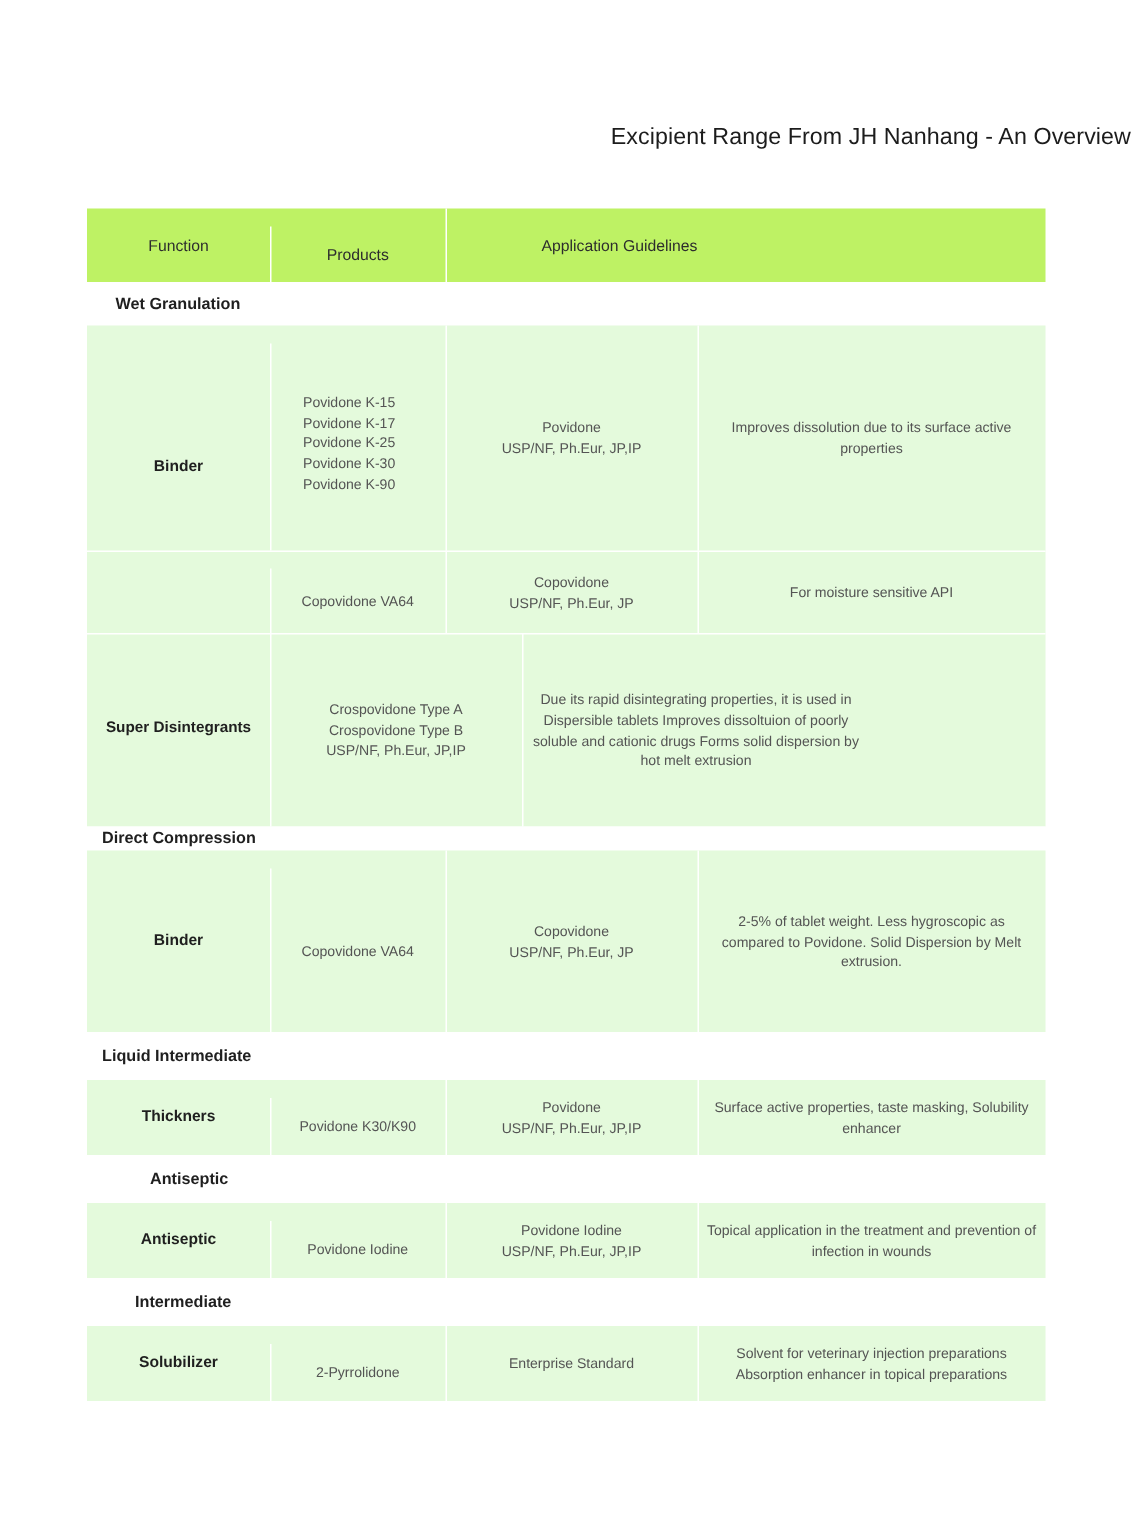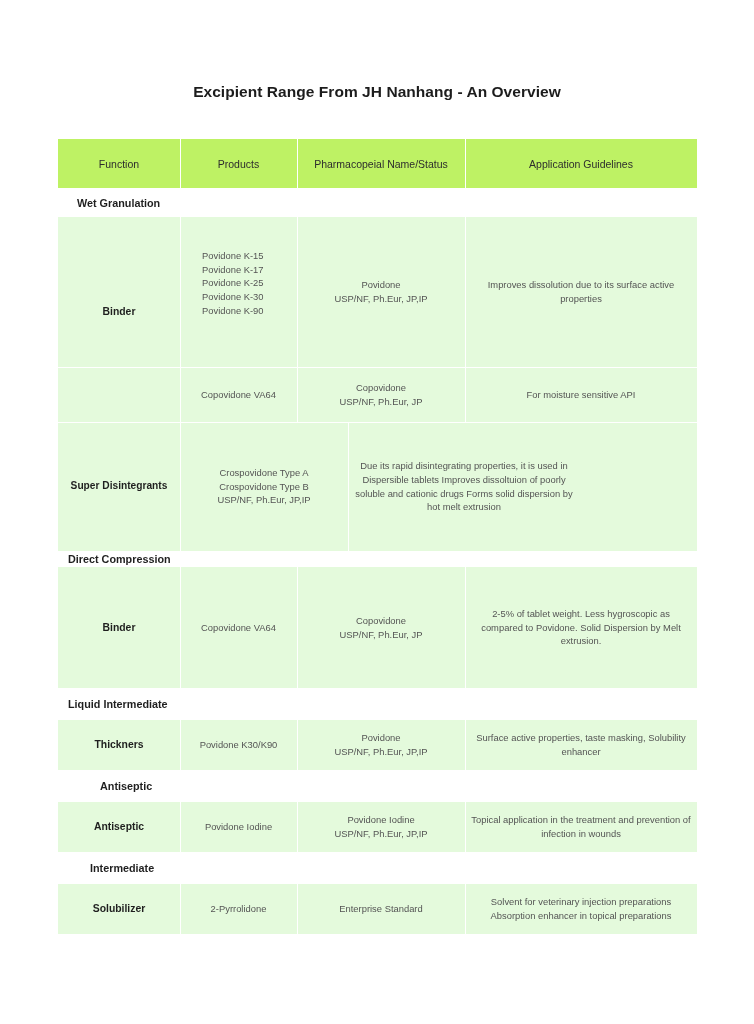--- a/index.html
+++ b/index.html
@@ -20,23 +20,23 @@
     height: 1024px;
     background: #ffffff;
     position: relative;
     box-sizing: border-box;
   }
   .doc-title {
     position: absolute;
     left: 0;
     right: 0;
     top: 83px;
-    text-align: center;
+    text-align: right;
     font-size: 15.5px;
-    font-weight: bold;
+    font-weight: normal;
     color: #1c1c1c;
     letter-spacing: 0.05px;
   }
 
   .table-wrap {
     position: absolute;
     left: 58px;
     top: 139px;
     width: 639px;
   }
@@ -60,21 +60,21 @@
   .thead .cell + .cell::before {
     content: "";
     position: absolute;
     left: 0; top: 0; bottom: 0;
     width: 1px;
     background: #ffffff;
   }
 
   
   .c1 { width: 122px; }
-  .c2 { width: 117px; }
+  .c2 { width: 117px; margin-top: 12px; }
   .c3 { width: 168px; }
   .c4 { width: 232px; }
 
   
   .section-label {
     background: #ffffff;
     font-size: 10.8px;
     font-weight: bold;
     color: #1f1f1f;
     display: flex;
@@ -136,21 +136,20 @@
 
 <div class="page">
 
   <div class="doc-title">Excipient Range From JH Nanhang - An Overview</div>
 
   <div class="table-wrap">
 
     <div class="thead">
       <div class="cell c1">Function</div>
       <div class="cell c2">Products</div>
-      <div class="cell c3">Pharmacopeial Name/Status</div>
       <div class="cell c4">Application Guidelines</div>
     </div>
 
     <div id="tbody">
         <div class="section-label" style="height: 29px; padding-left: 19px;">Wet Granulation</div>
         <div class="group">
           <div class="row" style="height: 150px;">
             <div class="cell c1 fn" style="align-items: center; padding-top: 55px;">Binder</div>
             <div class="cell c2" style="justify-content: flex-start; text-align: left; padding-left: 22px; align-items: flex-start; padding-top: 32px;">Povidone K-15
 Povidone K-17

